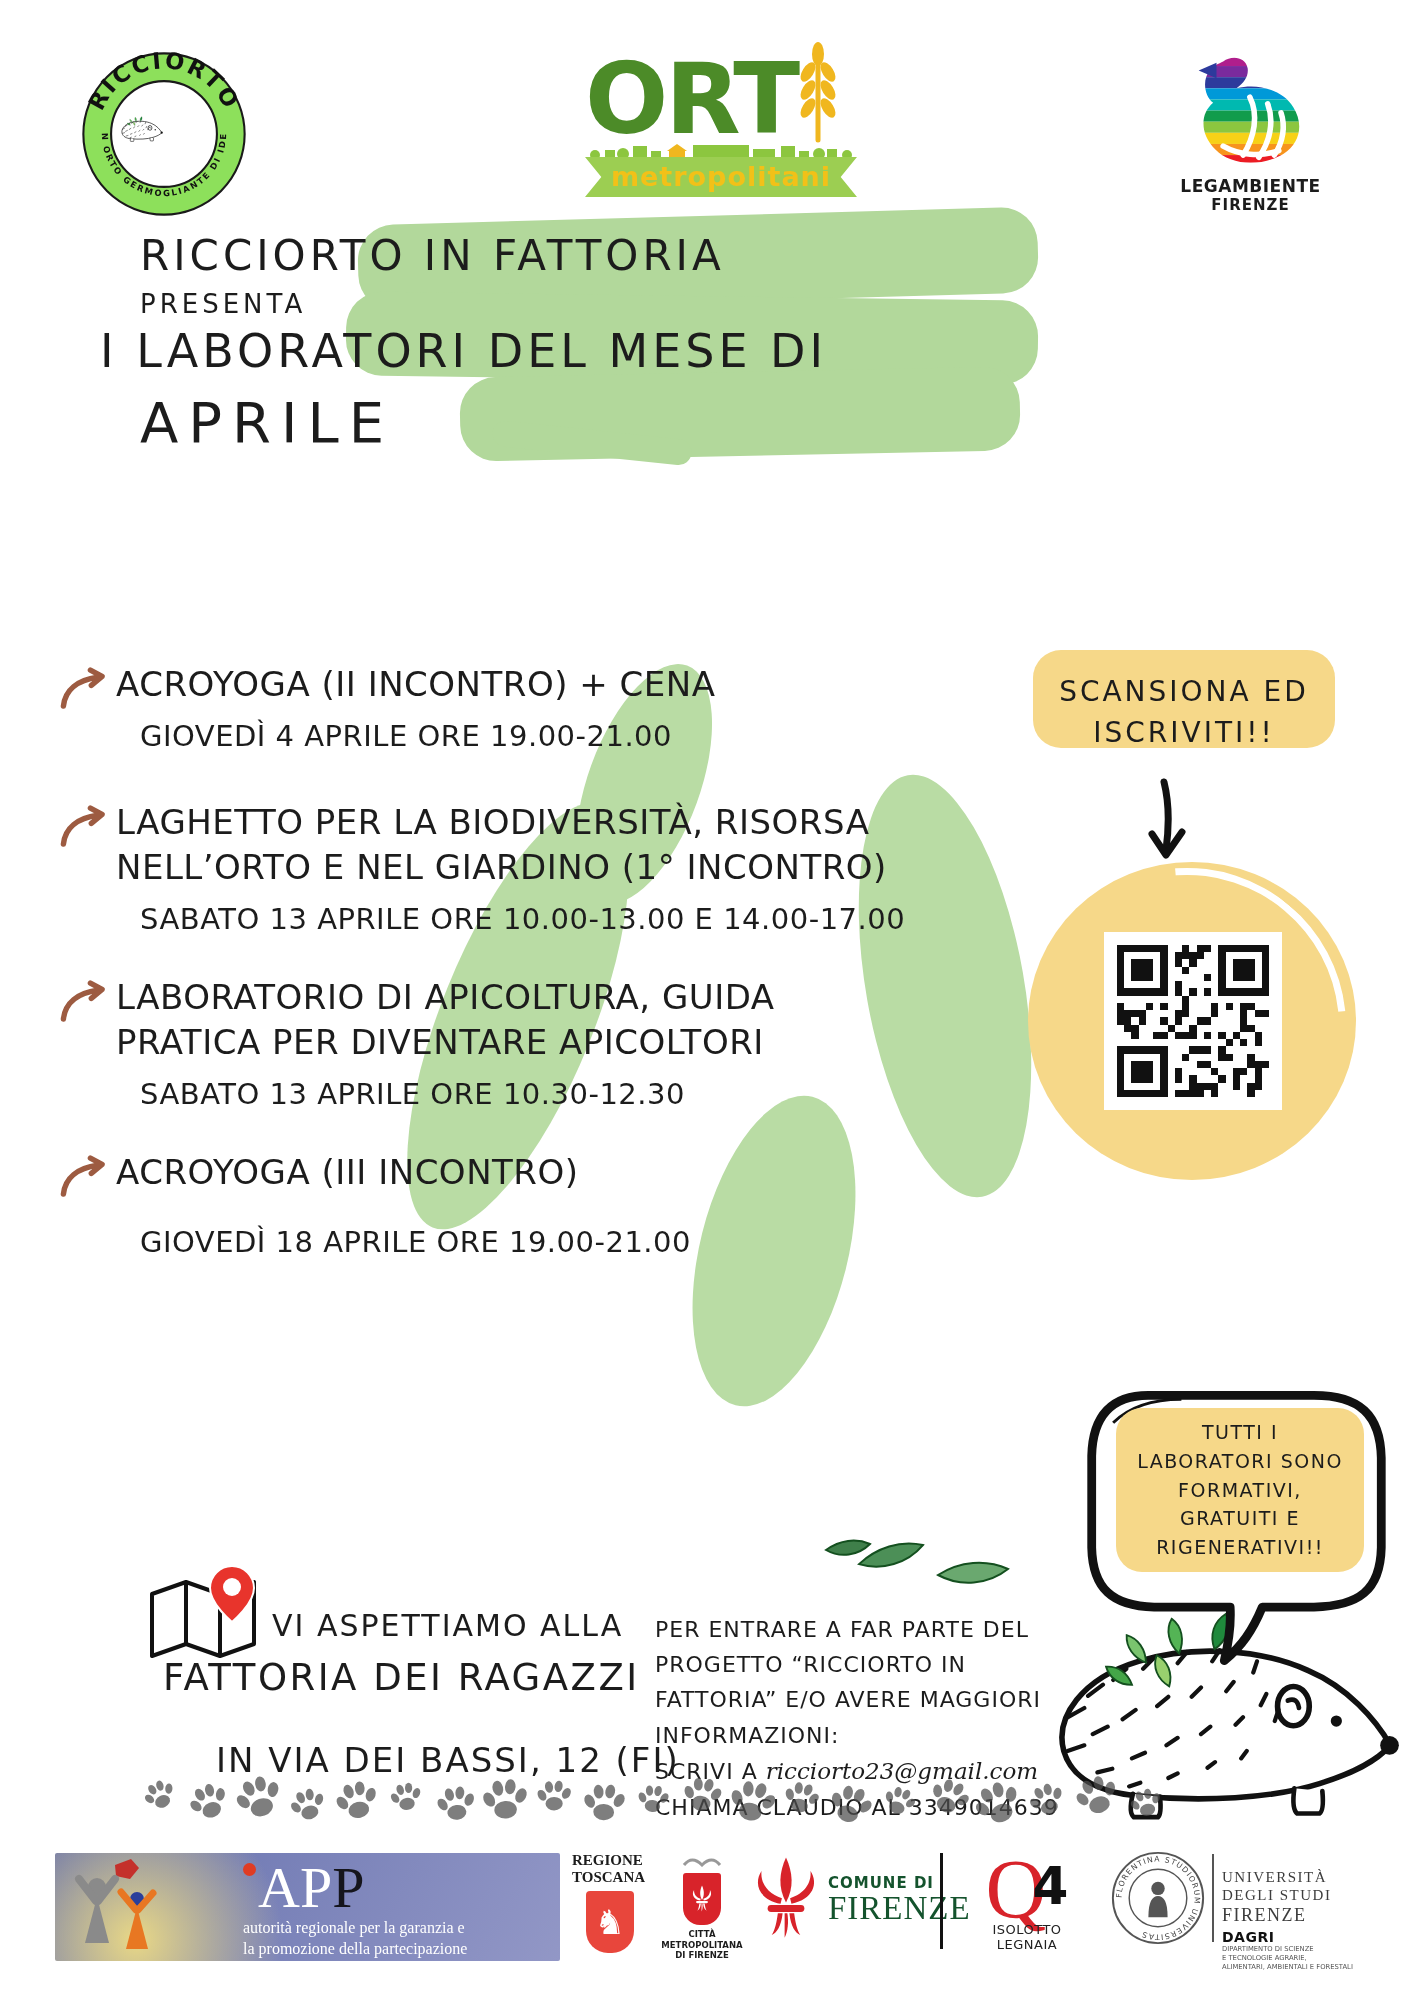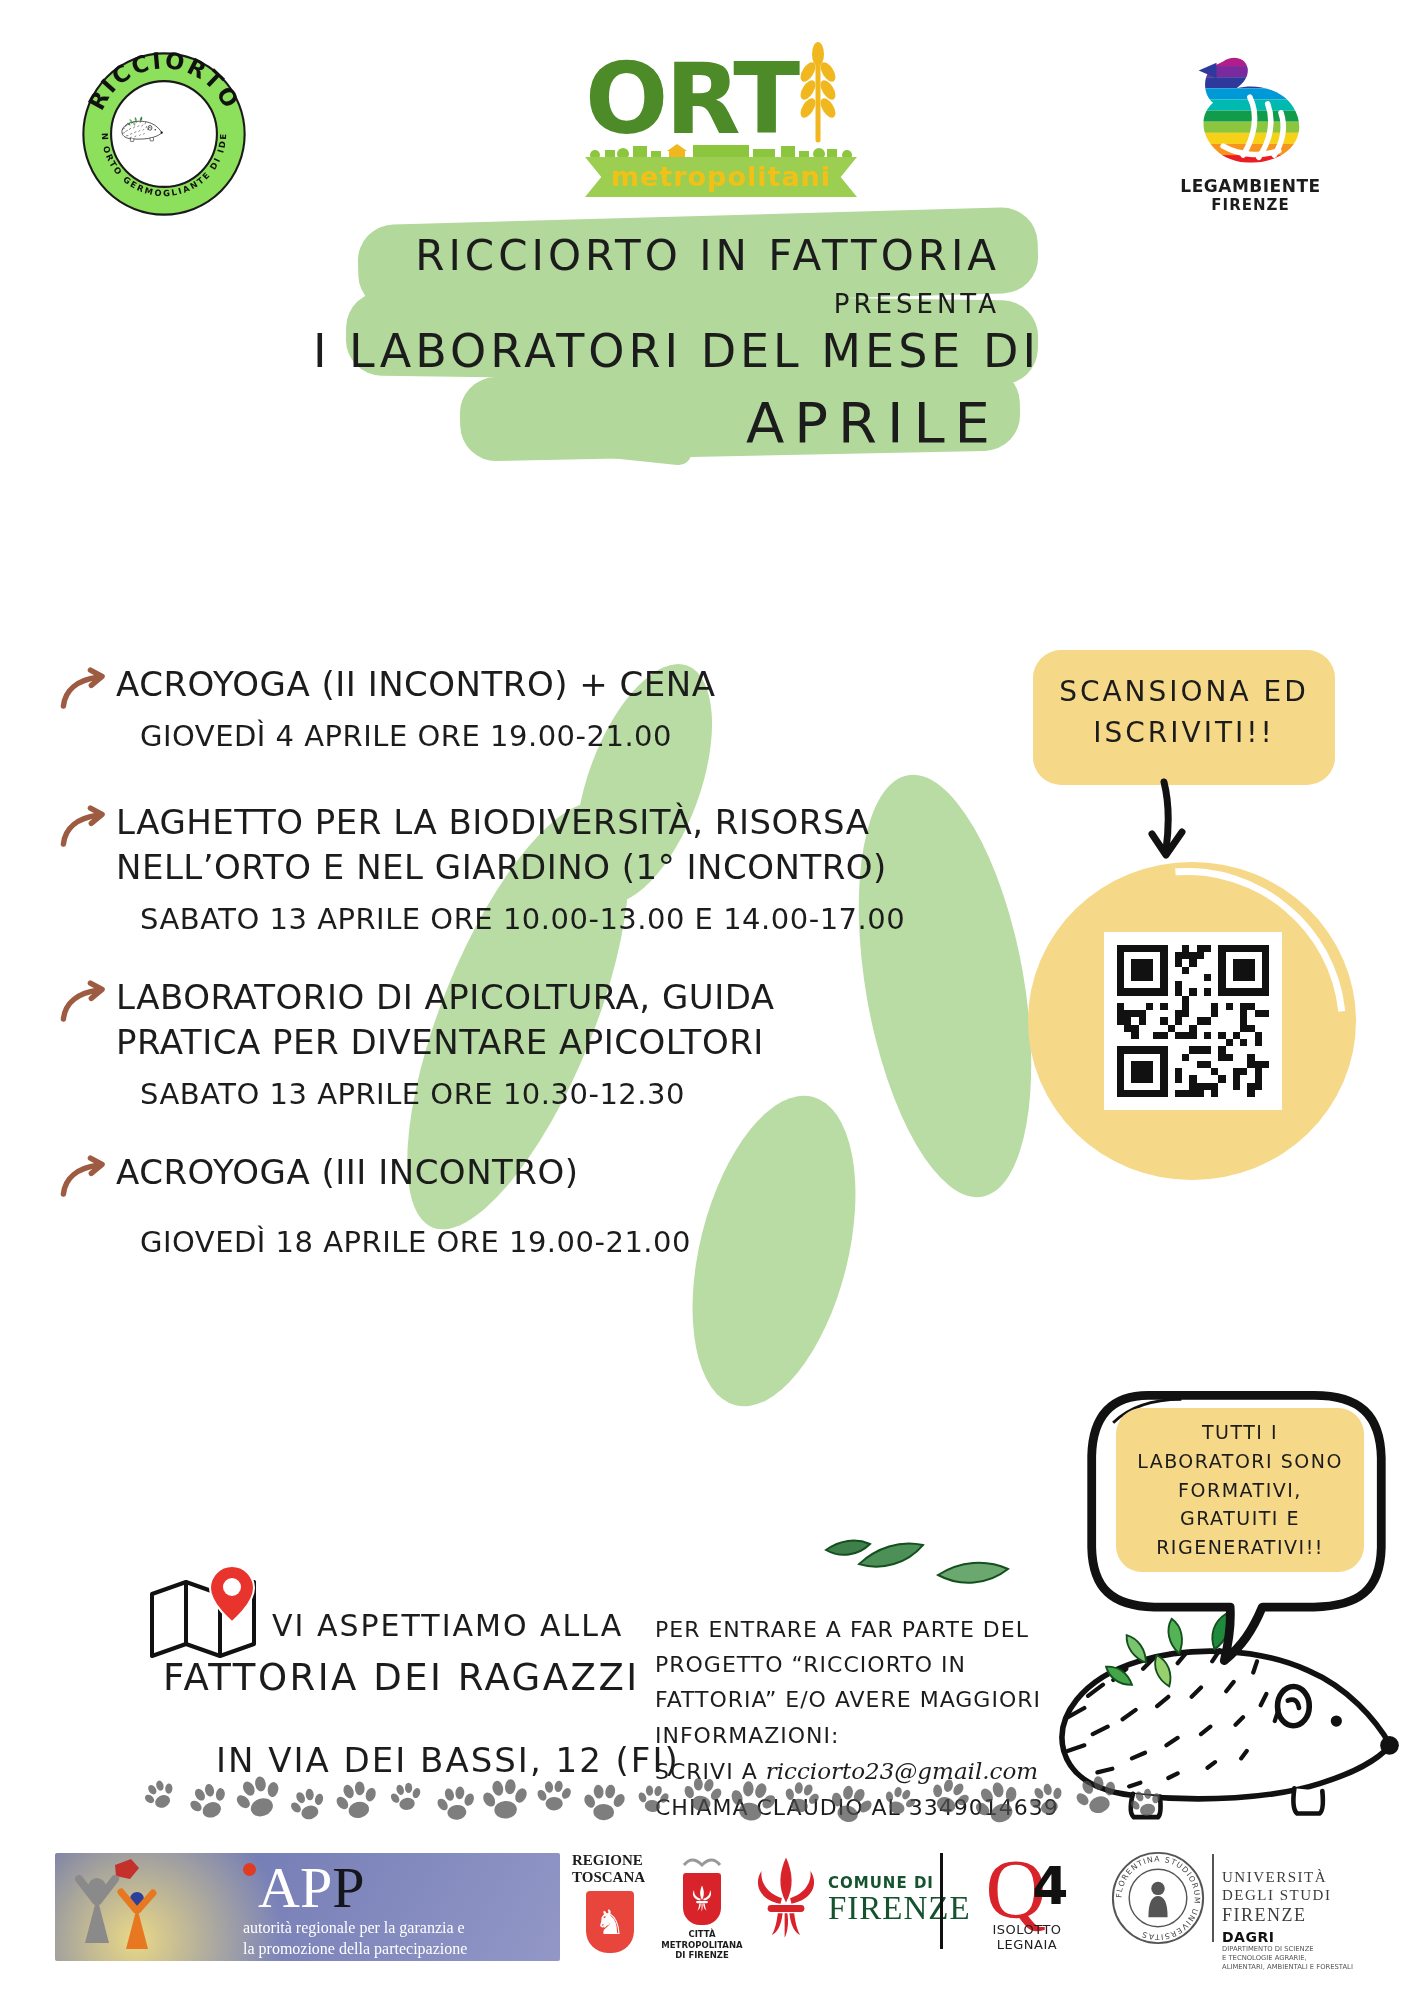--- a/index.html
+++ b/index.html
@@ -19,21 +19,21 @@
   .lega-logo{left:1148px;top:46px;width:205px;text-align:center}
   .lega-l1{font-size:17px;font-weight:bold;letter-spacing:.5px;margin-top:2px}
   .lega-l2{font-size:15px;font-weight:bold;letter-spacing:1px}
 
   
   .stroke{position:absolute;background:#b2d89b;border-radius:36px}
   .stroke1{left:358px;top:216px;width:680px;height:86px;transform:rotate(-1.6deg)}
   .stroke2{left:346px;top:296px;width:692px;height:84px;transform:rotate(0.8deg)}
   .stroke3{left:460px;top:372px;width:560px;height:84px;transform:rotate(-1.2deg)}
   .stroke4{left:492px;top:430px;width:200px;height:26px;transform:rotate(6deg)}
-  .ttl{position:absolute;text-align:right;white-space:nowrap;z-index:2}
+  .ttl{position:absolute;text-align:left;white-space:nowrap;z-index:2}
   .t1{left:140px;top:231px;width:860px;font-size:42px;letter-spacing:4px}
   .t2{left:140px;top:289px;width:860px;font-size:26px;letter-spacing:4px}
   .t3{left:100px;top:324px;width:940px;font-size:46px;letter-spacing:4px}
   .t4{left:140px;top:390px;width:860px;font-size:56px;letter-spacing:10px}
 
   
   .leaf{position:absolute;background:#b9dca4;border-radius:50%;z-index:0}
   .leafA{left:588px;top:658px;width:112px;height:252px;transform:rotate(20deg)}
   .leafB{left:442px;top:788px;width:152px;height:456px;transform:rotate(22deg)}
   .leafC{left:866px;top:772px;width:158px;height:428px;transform:rotate(-10deg)}
@@ -42,21 +42,21 @@
   
   .ws{position:absolute;left:58px;width:850px;z-index:2}
   .ws1{top:662px}.ws2{top:800px}.ws3{top:975px}.ws4{top:1150px}
   .ws-arrow{position:absolute;left:0;top:4px;width:54px;height:46px}
   .ws-body{margin-left:58px}
   .ws-title{font-size:34px;letter-spacing:0.5px;line-height:1.32}
   .ws-sched{font-size:29px;letter-spacing:0.5px;margin-left:24px;margin-top:12px}
   .ws4 .ws-sched{margin-top:30px}
 
   
-  .callout{left:1033px;top:650px;width:302px;height:135px;background:#f6d889;border-radius:28px;
+  .callout{left:1033px;top:650px;width:302px;height:98px;background:#f6d889;border-radius:28px;
       z-index:2;text-align:center;padding-top:22px;box-sizing:border-box;
       font-size:28px;letter-spacing:3px;line-height:1.45}
   .qr-down{left:1148px;top:778px;width:46px;height:90px;z-index:2}
   .qr-circle{left:1028px;top:862px;width:328px;height:318px;background:#f6d889;border-radius:50%;z-index:1}
   .qr-circle::after{content:"";position:absolute;inset:8px;border:7px solid transparent;
       border-top-color:#fff;border-radius:50%;transform:rotate(40deg)}
   .qr-panel{left:1104px;top:932px;width:178px;height:178px;background:#fff;z-index:2;
       display:flex;align-items:center;justify-content:center}
 
   

